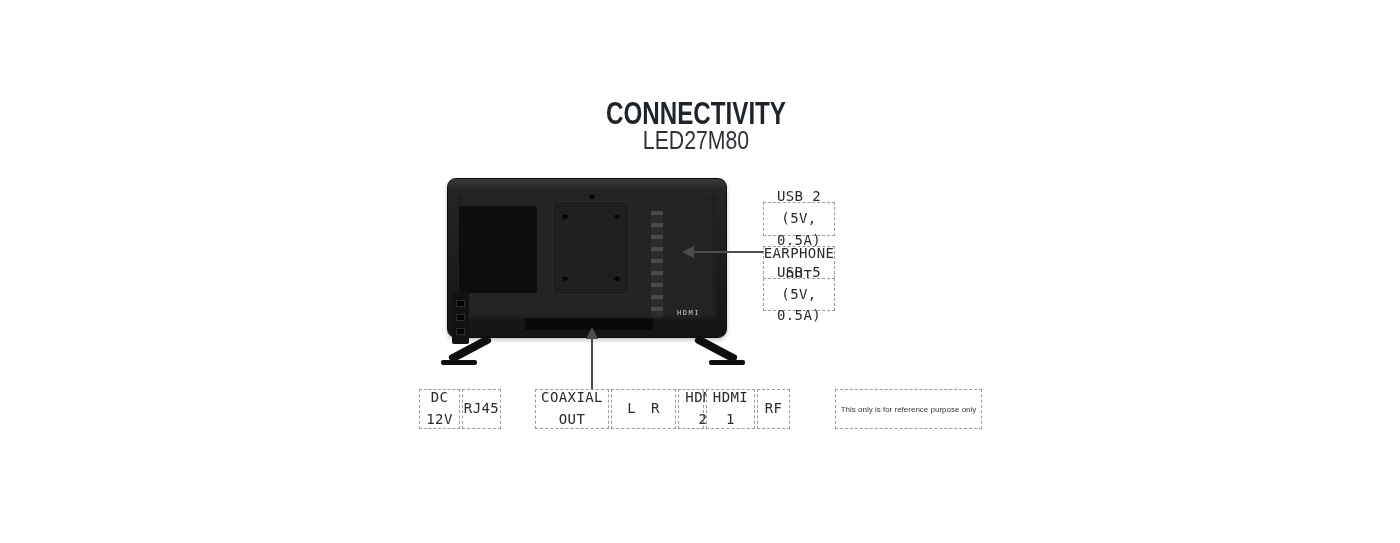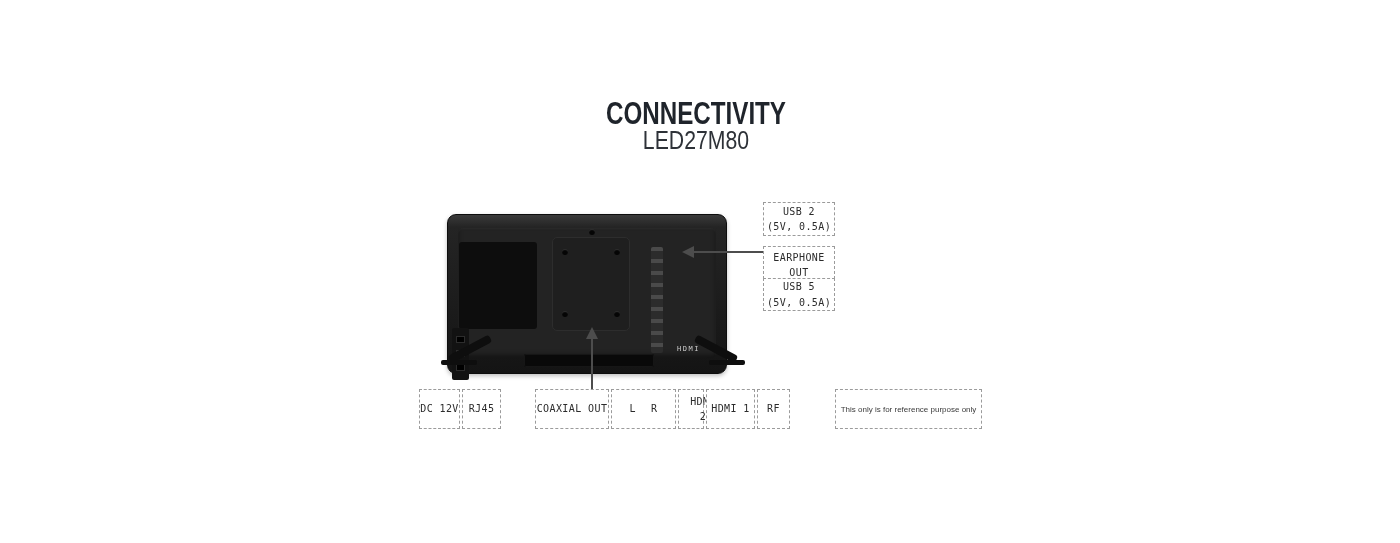--- a/index.html
+++ b/index.html
@@ -12,21 +12,21 @@
            font-size:31px; font-weight:700; color:#1f242b; letter-spacing:0;
            transform:scaleX(.78); transform-origin:center; }
   .subtitle { position:absolute; left:446px; top:126px; width:500px; text-align:center;
            font-size:25px; font-weight:400; color:#2e3238;
            transform:scaleX(.85); transform-origin:center; }
 
   
   .tv { position:absolute; left:443px; top:178px; width:300px; height:190px; }
   .tv-body { position:absolute; left:4px; top:0; width:280px; height:160px;
              background:linear-gradient(180deg,#3a3a3a 0,#242424 12px,#1d1d1d 80px,#141414 100%);
-             border-radius:9px; border:1px solid #0d0d0d; box-shadow:0 2px 4px rgba(0,0,0,.25);margin-top:36px; }
+             border-radius:9px; border:1px solid #0d0d0d; box-shadow:0 2px 4px rgba(0,0,0,.25); }
   .tv-inner { position:absolute; left:10px; top:13px; width:258px; height:130px; background:#232323;
               border-radius:5px; box-shadow:inset 0 1px 2px rgba(255,255,255,.05), inset 0 -3px 5px rgba(0,0,0,.45); }
   .tv-board { position:absolute; left:11px; top:27px; width:78px; height:87px; background:#0d0d0d; border-radius:3px; }
   .tv-vesa { position:absolute; left:104px; top:22px; width:78px; height:94px; background:#1f1f1f;
              border:1px solid #2d2d2d; border-radius:5px; }
   .screw { position:absolute; width:6px; height:6px; border-radius:50%; background:#050505;
            box-shadow:inset 0 1px 1px rgba(255,255,255,.18); }
   .screw.tl { left:9px; top:11px; } .screw.tr { right:9px; top:11px; }
   .screw.bl { left:9px; bottom:13px; } .screw.br { right:9px; bottom:13px; }
   .screw.tc { left:36px; top:-9px; }
@@ -53,21 +53,21 @@
                      border-top:6px solid transparent; border-bottom:6px solid transparent;
                      border-right:12px solid #4d4d4d; }
   .arrow-line-v { position:absolute; left:591px; top:338px; width:2px; height:51px; background:#4d4d4d; }
   .arrow-head-up { position:absolute; left:586px; top:327px; width:0; height:0;
                    border-left:6px solid transparent; border-right:6px solid transparent;
                    border-bottom:12px solid #4d4d4d; }
 
   
   .port-box { border:1px dashed #9b9b9b; background:#ffffff;
               display:flex; flex-direction:column; align-items:center; justify-content:center;
-              font-family:"DejaVu Sans Mono", monospace; font-size:10px; color:#2b2b2b;
+              font-family:"DejaVu Sans Mono", monospace; font-size:14px; color:#2b2b2b;
               letter-spacing:.4px; text-align:center; line-height:1.55; }
   .side-box { position:absolute; left:763px; width:72px; }
   .side-box-1 { top:202px; height:34px; }
   .side-box-2 { top:246px; height:38px; }
   .side-box-3 { top:278px; height:33px; }
 
   .bottom-row { position:absolute; left:419px; top:389px; height:40px; display:flex; gap:2px; }
   .bottom-row .port-box { height:40px; }
   .w-dc { width:41px; } .w-rj { width:39px; } .w-coax { width:74px;margin-left:32px; }
   .w-lr { width:65px; flex-direction:row; justify-content:center; gap:15px; }

